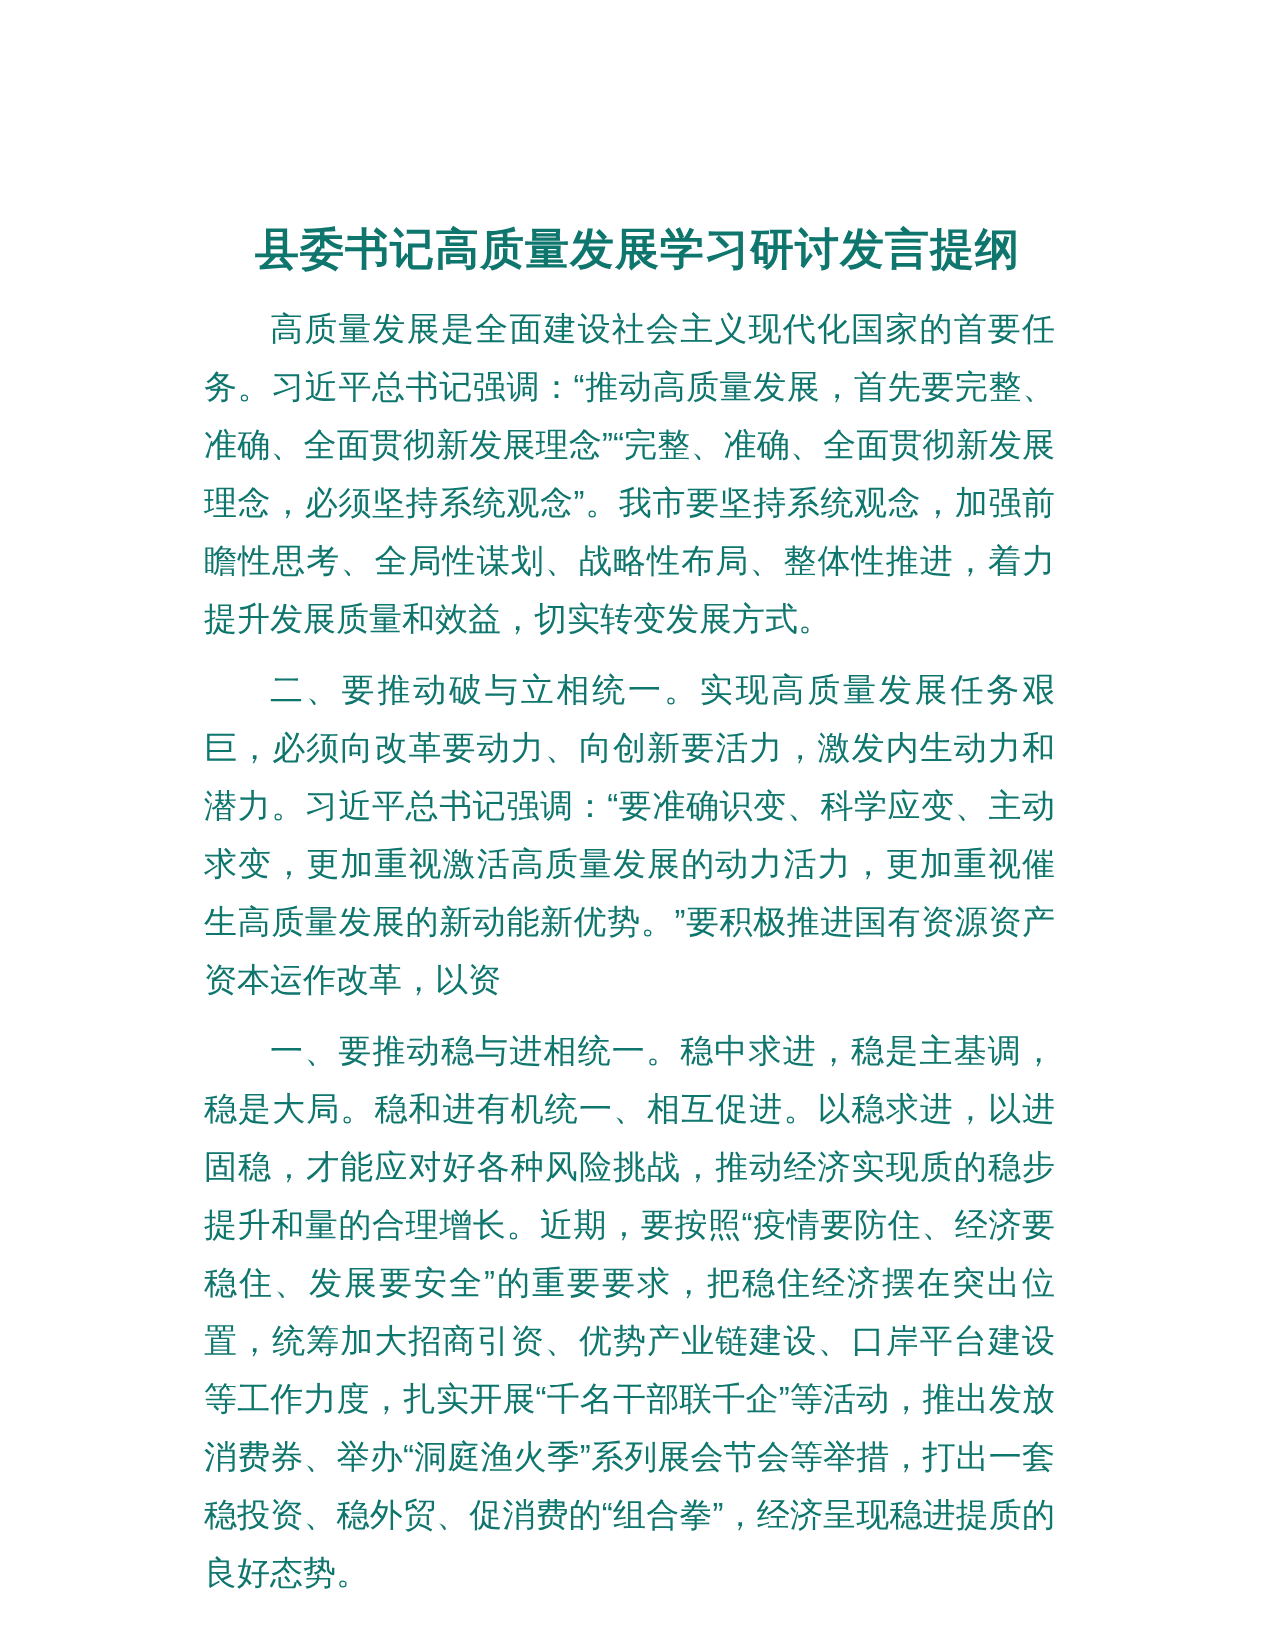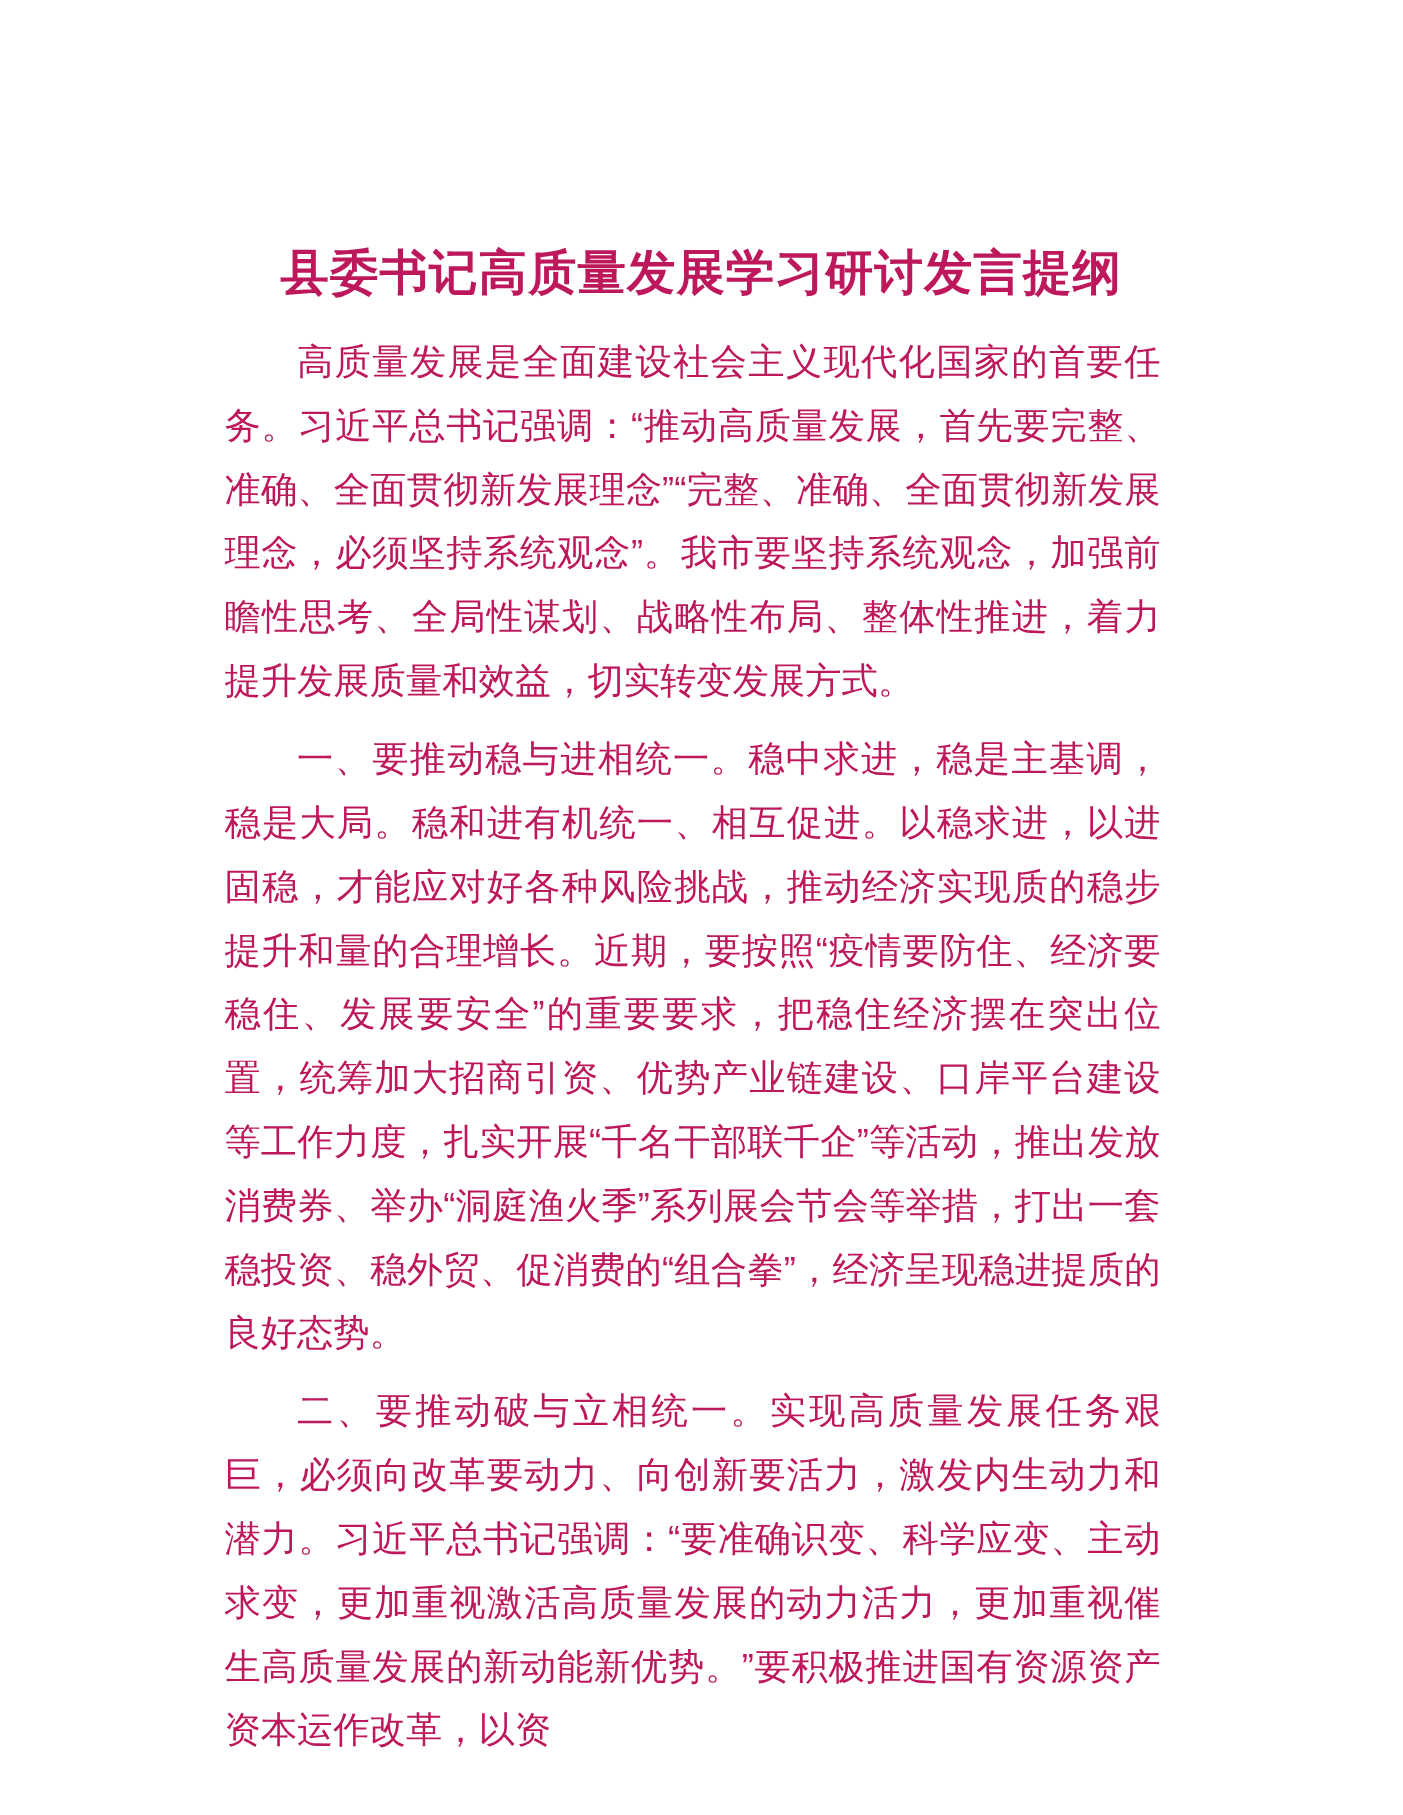--- a/index.html
+++ b/index.html
@@ -6,21 +6,21 @@
     margin: 0;
     padding: 0;
     background: #ffffff;
   }
   .page {
     position: relative;
     width: 1247px;
     height: 1650px;
     margin: 0 auto;
     background: #ffffff;
-    color: #be185d;
+    color: #0f766e;
     font-family: "Liberation Sans", "DejaVu Sans", sans-serif;
     box-sizing: border-box;
     padding: 220px 190px 0 190px;
     overflow: hidden;
   }
   .doc-title {
     margin: 0 0 23px 0;
     font-size: 44px;
     line-height: 57px;
     font-weight: 700;
@@ -40,16 +40,16 @@
     word-break: normal;
   }
 </style>
 </head>
 <body>
 
 <div class="page">
   <h1 class="doc-title">县委书记高质量发展学习研讨发言提纲</h1>
   <div class="doc-body">
     <p>高质量发展是全面建设社会主义现代化国家的首要任务。习近平总书记强调：“推动高质量发展，首先要完整、准确、全面贯彻新发展理念”“完整、准确、全面贯彻新发展理念，必须坚持系统观念”。我市要坚持系统观念，加强前瞻性思考、全局性谋划、战略性布局、整体性推进，着力提升发展质量和效益，切实转变发展方式。</p>
+    <p>二、要推动破与立相统一。实现高质量发展任务艰巨，必须向改革要动力、向创新要活力，激发内生动力和潜力。习近平总书记强调：“要准确识变、科学应变、主动求变，更加重视激活高质量发展的动力活力，更加重视催生高质量发展的新动能新优势。”要积极推进国有资源资产资本运作改革，以资</p>
     <p>一、要推动稳与进相统一。稳中求进，稳是主基调，稳是大局。稳和进有机统一、相互促进。以稳求进，以进固稳，才能应对好各种风险挑战，推动经济实现质的稳步提升和量的合理增长。近期，要按照“疫情要防住、经济要稳住、发展要安全”的重要要求，把稳住经济摆在突出位置，统筹加大招商引资、优势产业链建设、口岸平台建设等工作力度，扎实开展“千名干部联千企”等活动，推出发放消费券、举办“洞庭渔火季”系列展会节会等举措，打出一套稳投资、稳外贸、促消费的“组合拳”，经济呈现稳进提质的良好态势。</p>
-    <p>二、要推动破与立相统一。实现高质量发展任务艰巨，必须向改革要动力、向创新要活力，激发内生动力和潜力。习近平总书记强调：“要准确识变、科学应变、主动求变，更加重视激活高质量发展的动力活力，更加重视催生高质量发展的新动能新优势。”要积极推进国有资源资产资本运作改革，以资</p>
   </div>
 </div>
 
 </body></html>

